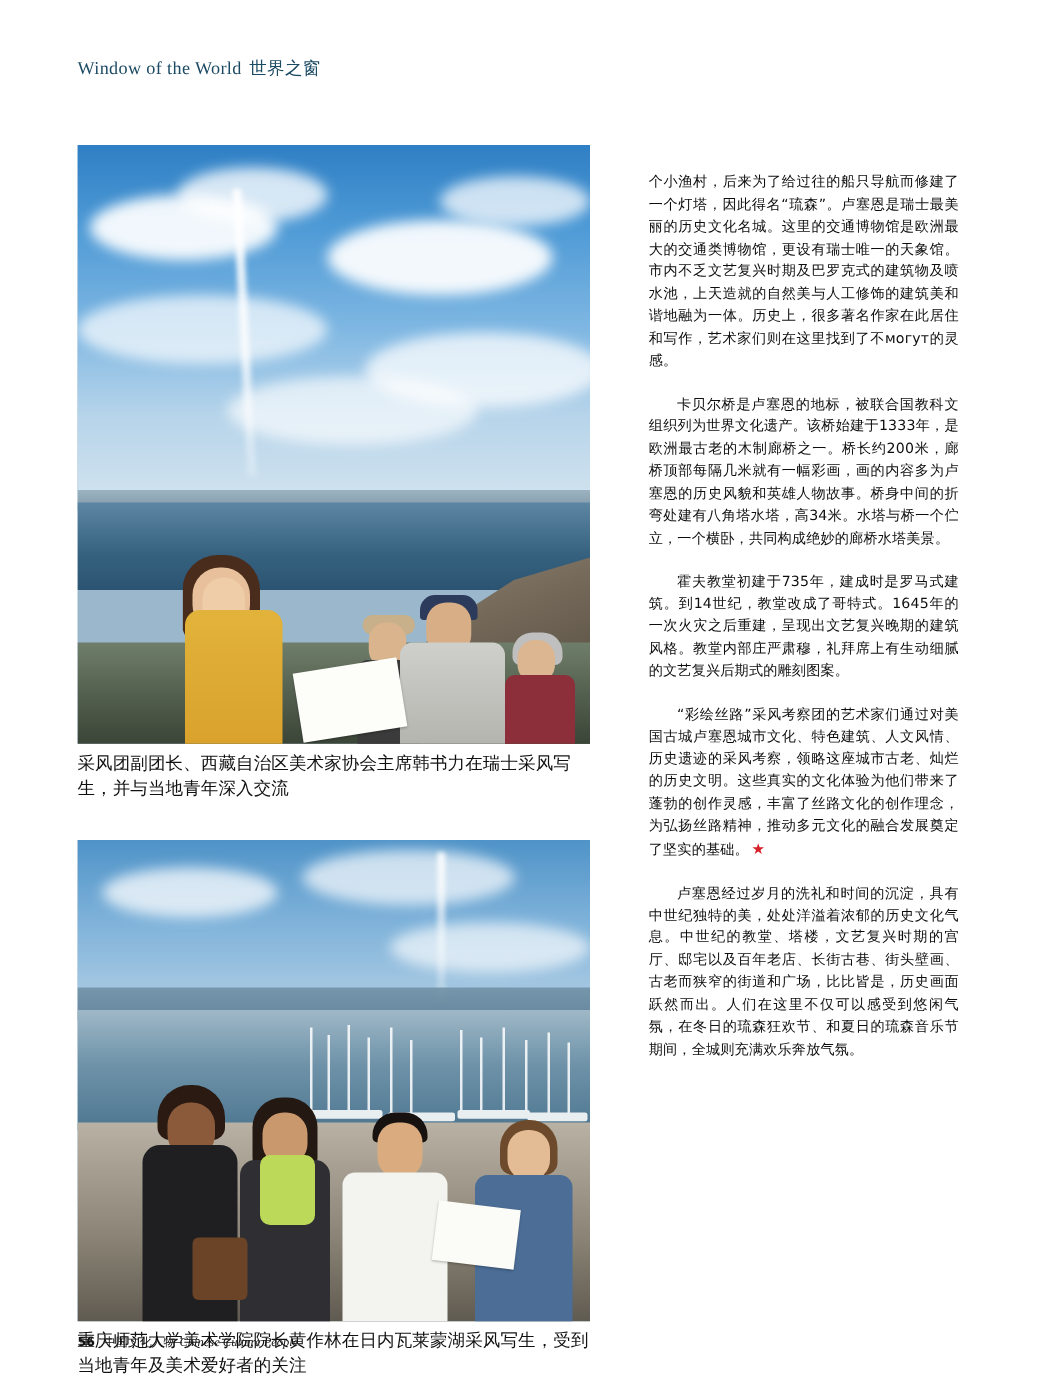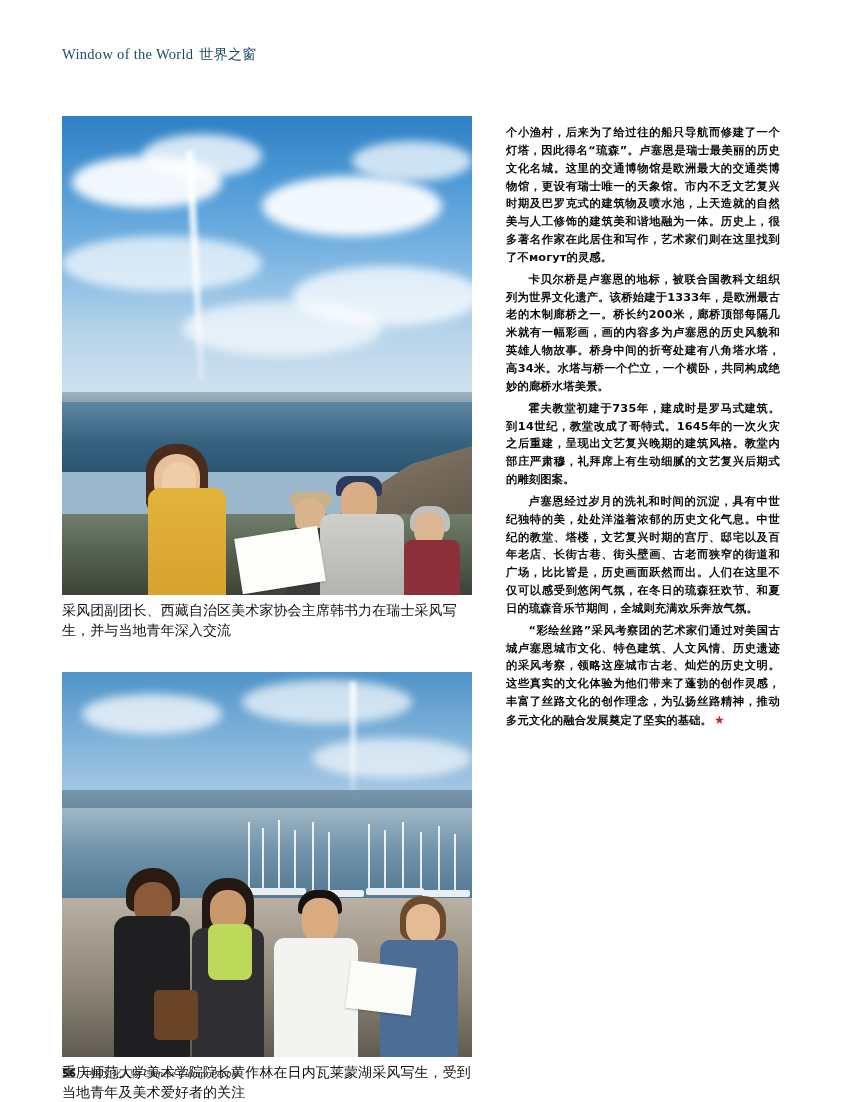--- a/index.html
+++ b/index.html
@@ -66,29 +66,28 @@
   }
   .fig2 { margin-top: 31px; }
   
   .right-col {
     position: absolute;
     left: 502px;
     top: 120px;
     width: 282px;
   }
   .right-col p {
-    margin: 4px;
+    margin: 17px;
     font-family: "DejaVu Sans", sans-serif;
     font-size: 11.3px;
     line-height: 1.58;
     color: #0d0d0d;
     text-align: justify;
     text-justify: inter-ideograph;
     letter-spacing: 0.15px;
-    font-weight: bold;
   }
   .right-col p.indent {
     text-indent: 2em;
   }
   .star {
     color: #d6202a;
     font-size: 12px;
     margin-left: 2px;
     letter-spacing: 0;
   }
@@ -346,21 +345,21 @@
       </div>
       <figcaption class="caption">重庆师范大学美术学院院长黄作林在日内瓦莱蒙湖采风写生，受到当地青年及美术爱好者的关注</figcaption>
     </figure>
 
   </div>
 
   <div class="right-col">
     <p>个小渔村，后来为了给过往的船只导航而修建了一个灯塔，因此得名“琉森”。卢塞恩是瑞士最美丽的历史文化名城。这里的交通博物馆是欧洲最大的交通类博物馆，更设有瑞士唯一的天象馆。市内不乏文艺复兴时期及巴罗克式的建筑物及喷水池，上天造就的自然美与人工修饰的建筑美和谐地融为一体。历史上，很多著名作家在此居住和写作，艺术家们则在这里找到了不могут的灵感。</p>
     <p class="indent">卡贝尔桥是卢塞恩的地标，被联合国教科文组织列为世界文化遗产。该桥始建于1333年，是欧洲最古老的木制廊桥之一。桥长约200米，廊桥顶部每隔几米就有一幅彩画，画的内容多为卢塞恩的历史风貌和英雄人物故事。桥身中间的折弯处建有八角塔水塔，高34米。水塔与桥一个伫立，一个横卧，共同构成绝妙的廊桥水塔美景。</p>
     <p class="indent">霍夫教堂初建于735年，建成时是罗马式建筑。到14世纪，教堂改成了哥特式。1645年的一次火灾之后重建，呈现出文艺复兴晚期的建筑风格。教堂内部庄严肃穆，礼拜席上有生动细腻的文艺复兴后期式的雕刻图案。</p>
+    <p class="indent"><span>“彩绘丝路”采风考察团的艺术家们通过对美国古城卢塞恩城市文化、特色建筑、人文风情、历史遗迹的采风考察，领略这座城市古老、灿烂的历史文明。这些真实的文化体验为他们带来了蓬勃的创作灵感，丰富了丝路文化的创作理念，为弘扬丝路精神，推动多元文化的融合发展奠定了坚实的基础。</span><span class="star">★</span></p>
     <p class="indent">卢塞恩经过岁月的洗礼和时间的沉淀，具有中世纪独特的美，处处洋溢着浓郁的历史文化气息。中世纪的教堂、塔楼，文艺复兴时期的宫厅、邸宅以及百年老店、长街古巷、街头壁画、古老而狭窄的街道和广场，比比皆是，历史画面跃然而出。人们在这里不仅可以感受到悠闲气氛，在冬日的琉森狂欢节、和夏日的琉森音乐节期间，全城则充满欢乐奔放气氛。</p>
-    <p class="indent"><span>“彩绘丝路”采风考察团的艺术家们通过对美国古城卢塞恩城市文化、特色建筑、人文风情、历史遗迹的采风考察，领略这座城市古老、灿烂的历史文明。这些真实的文化体验为他们带来了蓬勃的创作灵感，丰富了丝路文化的创作理念，为弘扬丝路精神，推动多元文化的融合发展奠定了坚实的基础。</span><span class="star">★</span></p>
   </div>
 
   <div class="footer">
     <span class="pagenum">56</span><span class="ftxt-cn">中国文化人物</span> <span class="ftxt-en">Chinese Culture People</span>
   </div>
 
 </div>
 
 </body></html>

